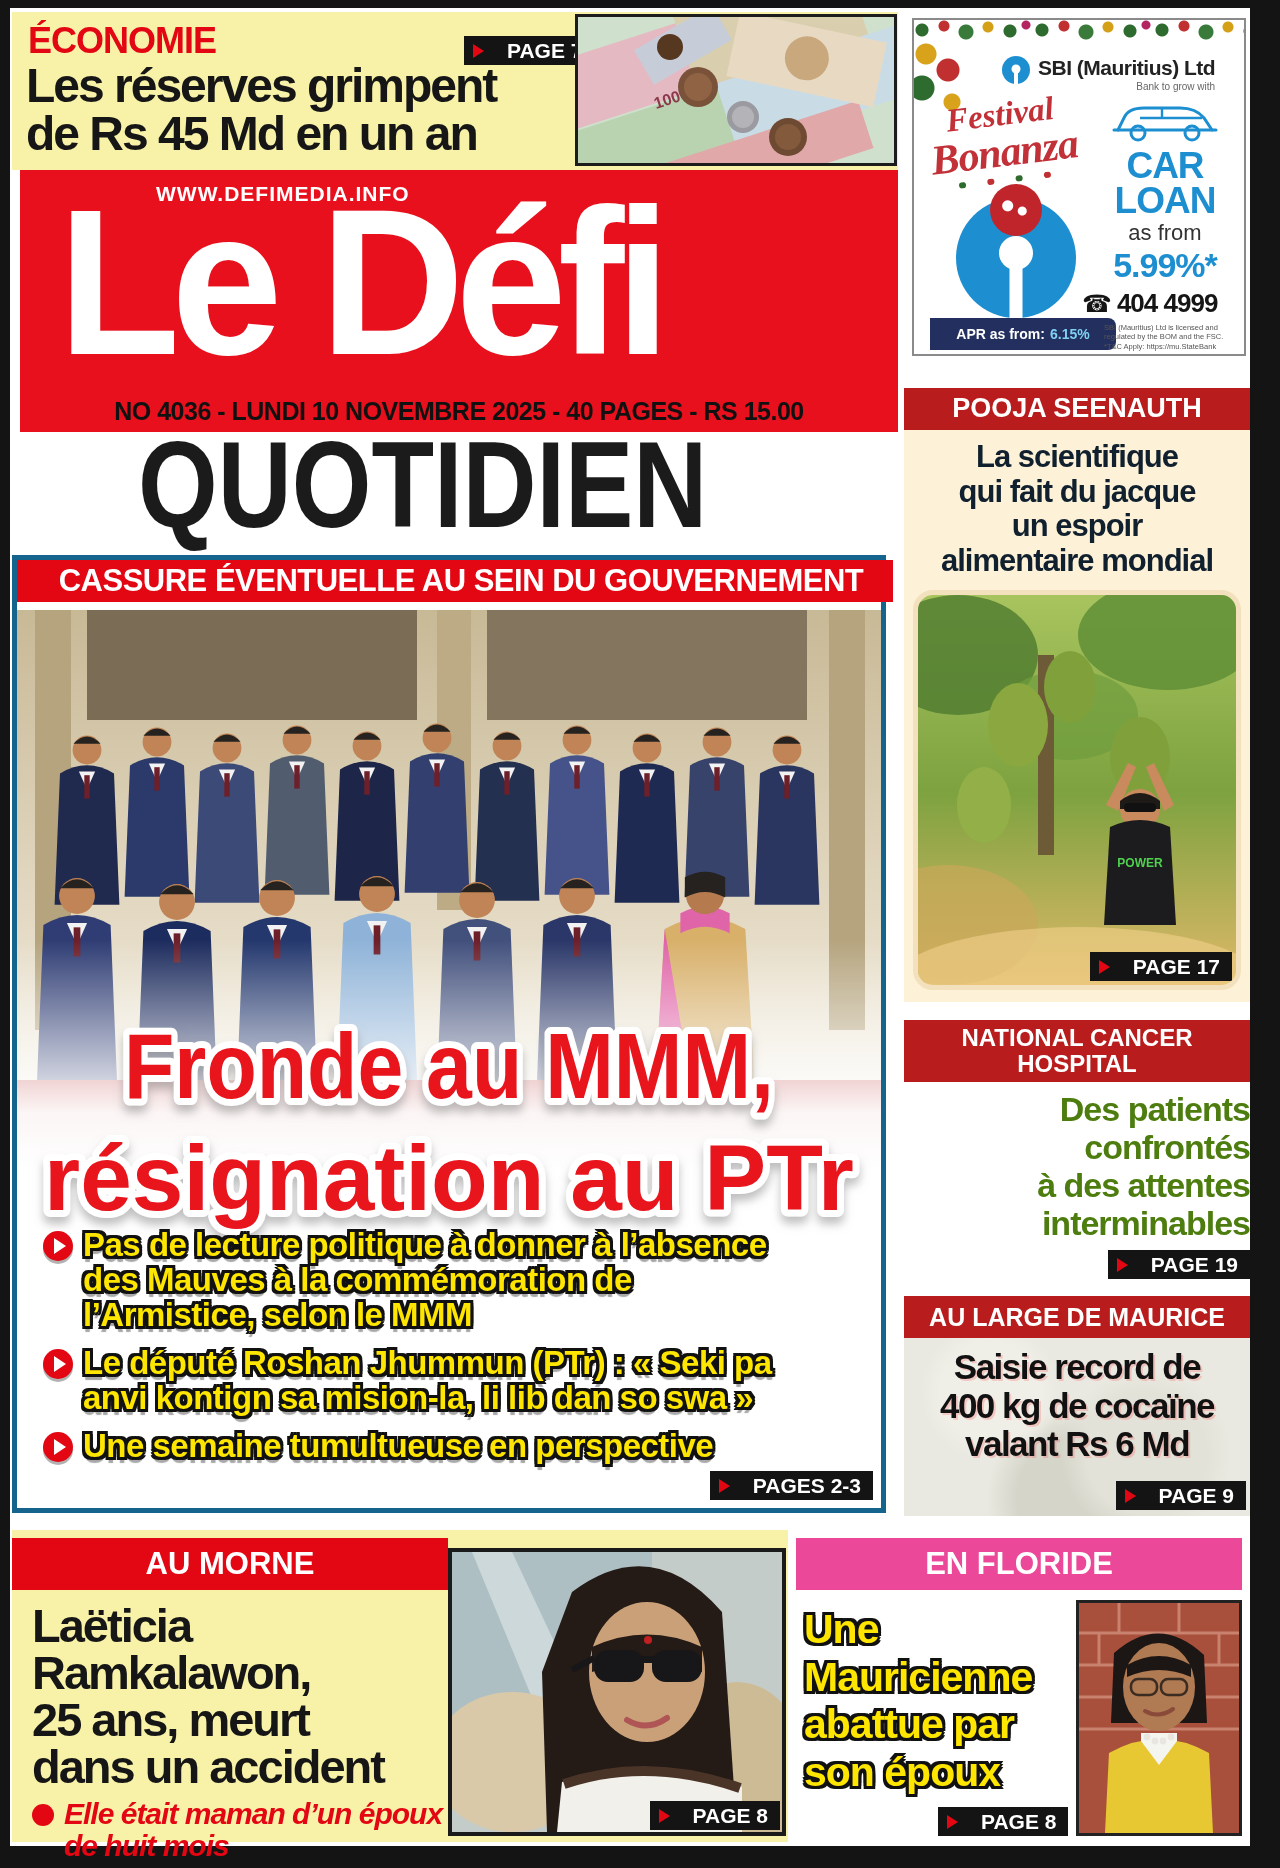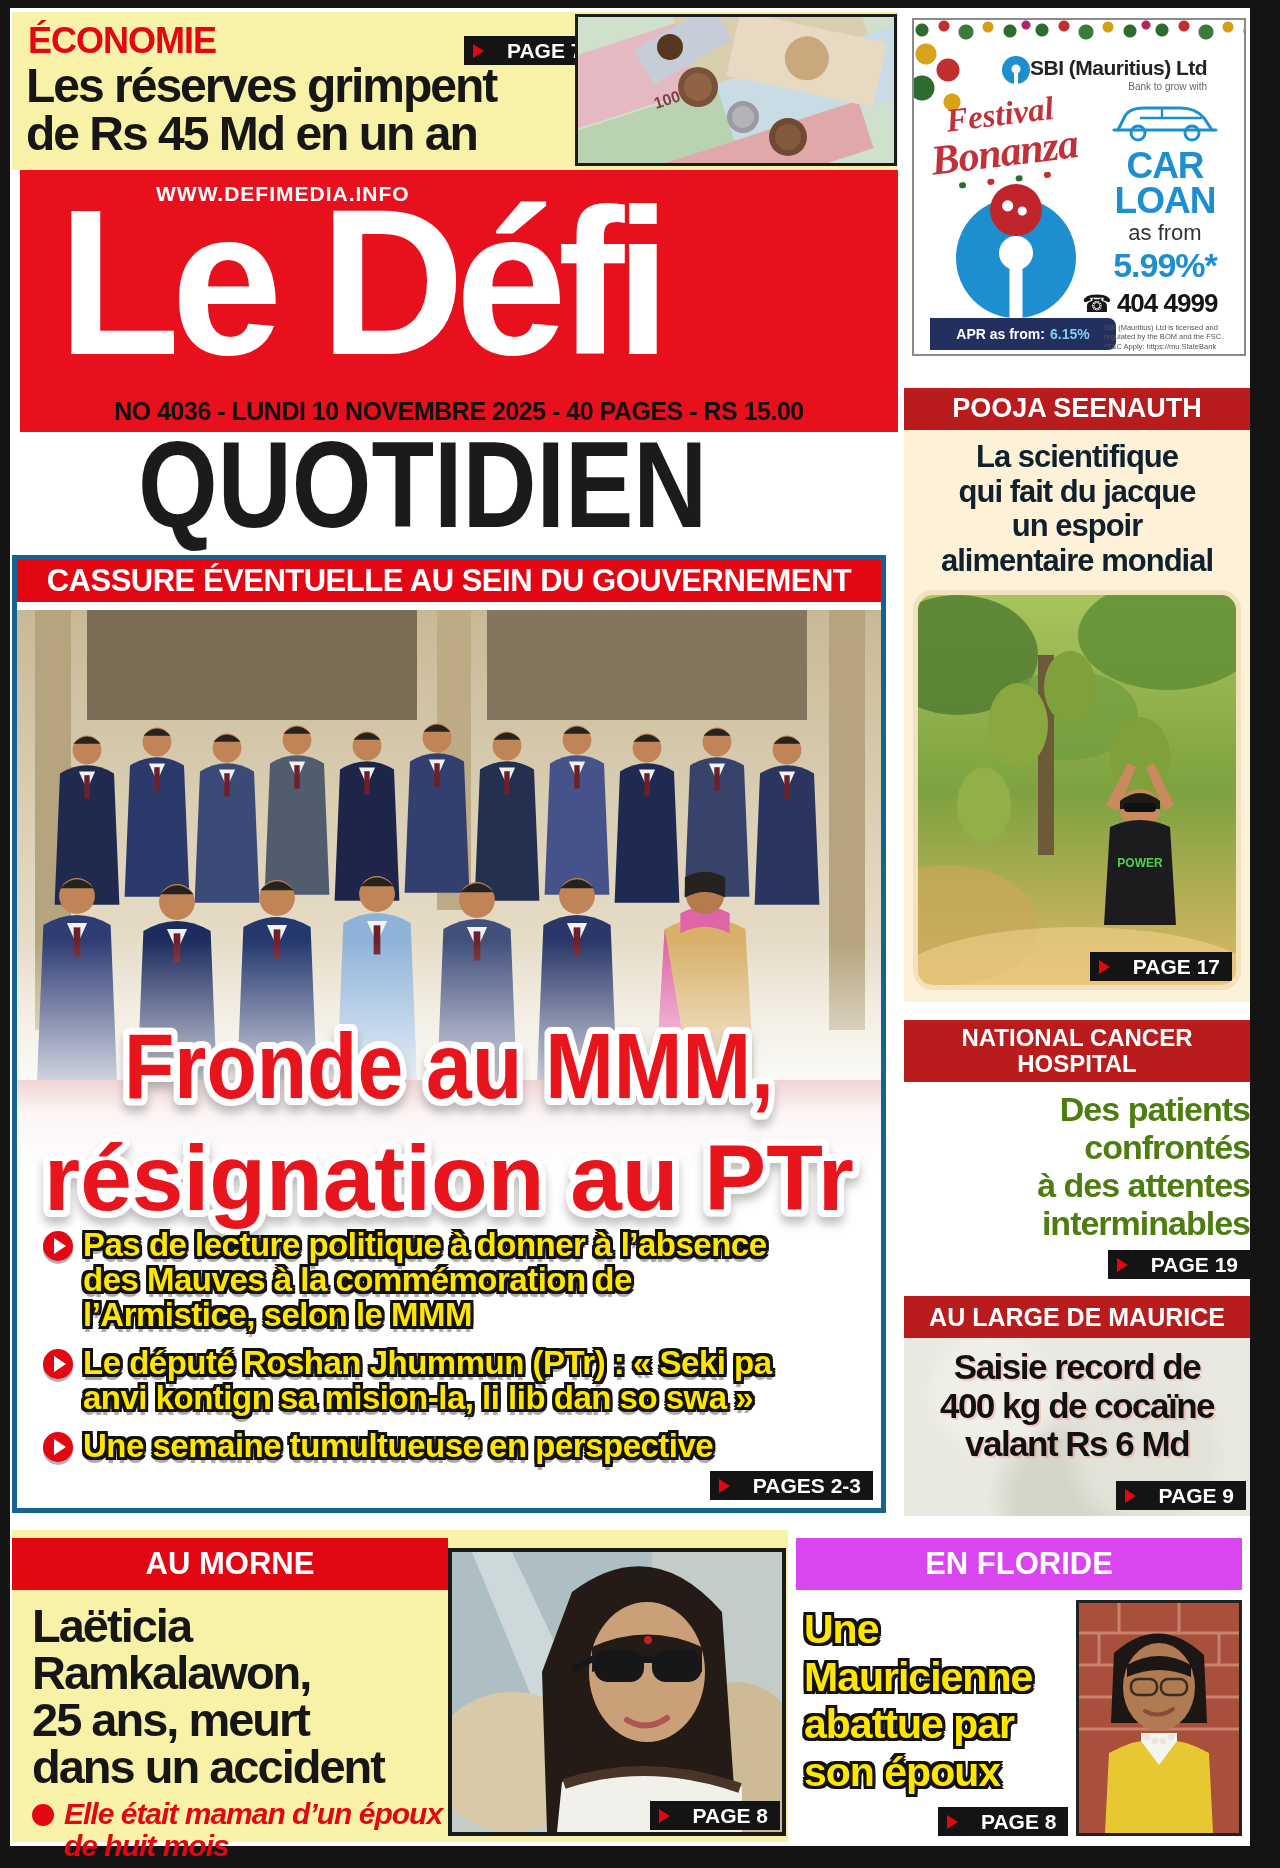--- a/index.html
+++ b/index.html
@@ -30,21 +30,21 @@
        radial-gradient(circle at 74px 7px,#d4a017 0 5px,transparent 6px),
        radial-gradient(circle at 96px 11px,#2e6b2e 0 6px,transparent 7px),
        radial-gradient(circle at 112px 5px,#b22560 0 4px,transparent 5px);
      background-size:120px 30px;background-repeat:repeat-x;}
   .holly{position:absolute;left:-6px;top:16px;width:70px;height:90px;
      background-image:
        radial-gradient(circle at 18px 18px,#d8a21a 0 10px,transparent 11px),
        radial-gradient(circle at 40px 34px,#c03030 0 11px,transparent 12px),
        radial-gradient(circle at 14px 52px,#2e6b2e 0 12px,transparent 13px),
        radial-gradient(circle at 44px 66px,#d8a21a 0 8px,transparent 9px);}
-  .sbi-head{position:absolute;left:88px;top:36px;display:flex;align-items:flex-start;}
+  .sbi-head{position:absolute;left:88px;top:36px;display:flex;align-items:flex-start;gap:8px;}
   .sbi-logo{position:relative;border-radius:50%;background:#1d8fd1;}
   .sbi-logo .hole{position:absolute;left:50%;top:46%;transform:translate(-50%,-50%);border-radius:50%;background:#fff;}
   .sbi-logo .slot{position:absolute;left:50%;transform:translateX(-50%);background:#fff;}
   .sbi-brand{font-size:21px;font-weight:bold;color:#222;letter-spacing:-0.5px;}
   .sbi-tag{font-size:10px;color:#666;text-align:right;margin-top:1px;}
   .festival{position:absolute;left:14px;top:78px;width:150px;text-align:center;color:#c23038;
             font-family:"Liberation Serif",serif;font-style:italic;font-weight:bold;transform:rotate(-7deg);}
   .festival .f1{font-size:33px;line-height:1;}
   .festival .f2{font-size:42px;line-height:1;letter-spacing:-1px;}
   .fest-underline{height:6px;margin:4px 18px 0 18px;
@@ -79,21 +79,21 @@
   .quotidien{left:128px;top:416px;font-size:122px;font-weight:bold;color:#1b1b1b;letter-spacing:0px;
              transform:scaleX(.84);transform-origin:left top;line-height:1;}
   .barcode-box{left:6px;top:452px;width:130px;height:78px;background:#fff;}
   .bars{height:58px;margin:2px 4px 0 4px;
         background:repeating-linear-gradient(90deg,#000 0 2px,#fff 2px 4px,#000 4px 5px,#fff 5px 9px,#000 9px 12px,#fff 12px 14px);}
   .bcode-digits{font-family:"DejaVu Sans Mono",monospace;font-size:11px;color:#222;text-align:center;letter-spacing:2px;}
 
   
   .main-box{left:2px;top:547px;width:874px;height:958px;border:5px solid #14648e;box-sizing:border-box;background:#fff;}
   .main-banner{position:absolute;left:0;top:0;width:100%;height:42px;background:#e30613;display:flex;
-               align-items:center;justify-content:center;color:#fff;font-weight:bold;font-size:31px;letter-spacing:-0.5px;}
+               align-items:center;justify-content:center;color:#fff;font-weight:bold;font-size:31px;letter-spacing:-0.5px;padding-left:12px;}
   .group-photo{position:absolute;left:0;top:50px;width:100%;height:560px;}
   .main-headline{position:absolute;left:0;top:440px;width:100%;height:250px;}
   .bullets{position:absolute;left:26px;top:668px;width:760px;display:flex;flex-direction:column;gap:13px;}
   .bullet{display:flex;align-items:flex-start;gap:10px;}
   .bdot{flex:0 0 auto;width:30px;height:30px;border-radius:50%;background:#e30613;display:flex;align-items:center;
         justify-content:center;margin-top:3px;box-shadow:0 3px 0 rgba(0,0,0,.3);}
   .bchev{width:0;height:0;border-left:12px solid #fff;border-top:8px solid transparent;border-bottom:8px solid transparent;margin-left:3px;}
   .btext{font-size:33px;font-weight:bold;line-height:1.06;letter-spacing:-0.5px;white-space:pre-line;color:#ffe600;
          text-shadow:-3px -3px 0 #111,3px -3px 0 #111,-3px 3px 0 #111,3px 3px 0 #111,-3px 0 0 #111,3px 0 0 #111,
                      0 -3px 0 #111,0 3px 0 #111,0 6px 1px rgba(0,0,0,.35);}
@@ -128,21 +128,21 @@
   .bl-bar{position:absolute;left:0;top:8px;width:436px;height:52px;background:#e30613;color:#fff;font-weight:bold;
           font-size:31px;display:flex;align-items:center;justify-content:center;}
   .bl-headline{position:absolute;left:20px;top:72px;font-size:47px;font-weight:bold;color:#161616;line-height:1.0;
                letter-spacing:-2px;white-space:pre-line;}
   .bl-sub{position:absolute;left:20px;top:268px;display:flex;gap:10px;align-items:flex-start;}
   .bl-dot{flex:0 0 auto;width:22px;height:22px;border-radius:50%;background:#e30613;margin-top:6px;}
   .bl-subtext{font-size:30px;font-weight:bold;font-style:italic;color:#e30613;line-height:1.05;white-space:pre-line;letter-spacing:-1px;}
   .bl-photo{position:absolute;left:436px;top:18px;width:338px;height:288px;border:4px solid #1a1a1a;box-sizing:border-box;overflow:hidden;}
   .bl-badge{position:absolute;right:2px;bottom:2px;}
   .br-card{left:778px;top:1522px;width:462px;height:312px;background:#fff;}
-  .br-bar{position:absolute;left:8px;top:8px;width:446px;height:52px;background:#d946ef;color:#fff;font-weight:bold;
+  .br-bar{position:absolute;left:8px;top:8px;width:446px;height:52px;background:#ec4899;color:#fff;font-weight:bold;
           font-size:31px;display:flex;align-items:center;justify-content:center;}
   .br-headline{position:absolute;left:16px;top:76px;font-size:41px;font-weight:bold;line-height:1.16;color:#ffe600;
                letter-spacing:-1px;white-space:pre-line;
                text-shadow:-3px -3px 0 #111,3px -3px 0 #111,-3px 3px 0 #111,3px 3px 0 #111,-3px 0 0 #111,3px 0 0 #111,
                            0 -3px 0 #111,0 3px 0 #111;}
   .br-photo{position:absolute;left:288px;top:70px;width:166px;height:236px;border:3px solid #222;box-sizing:border-box;overflow:hidden;}
   .br-badge{position:absolute;left:150px;bottom:6px;}
 </style>
 </head>
 <body>

